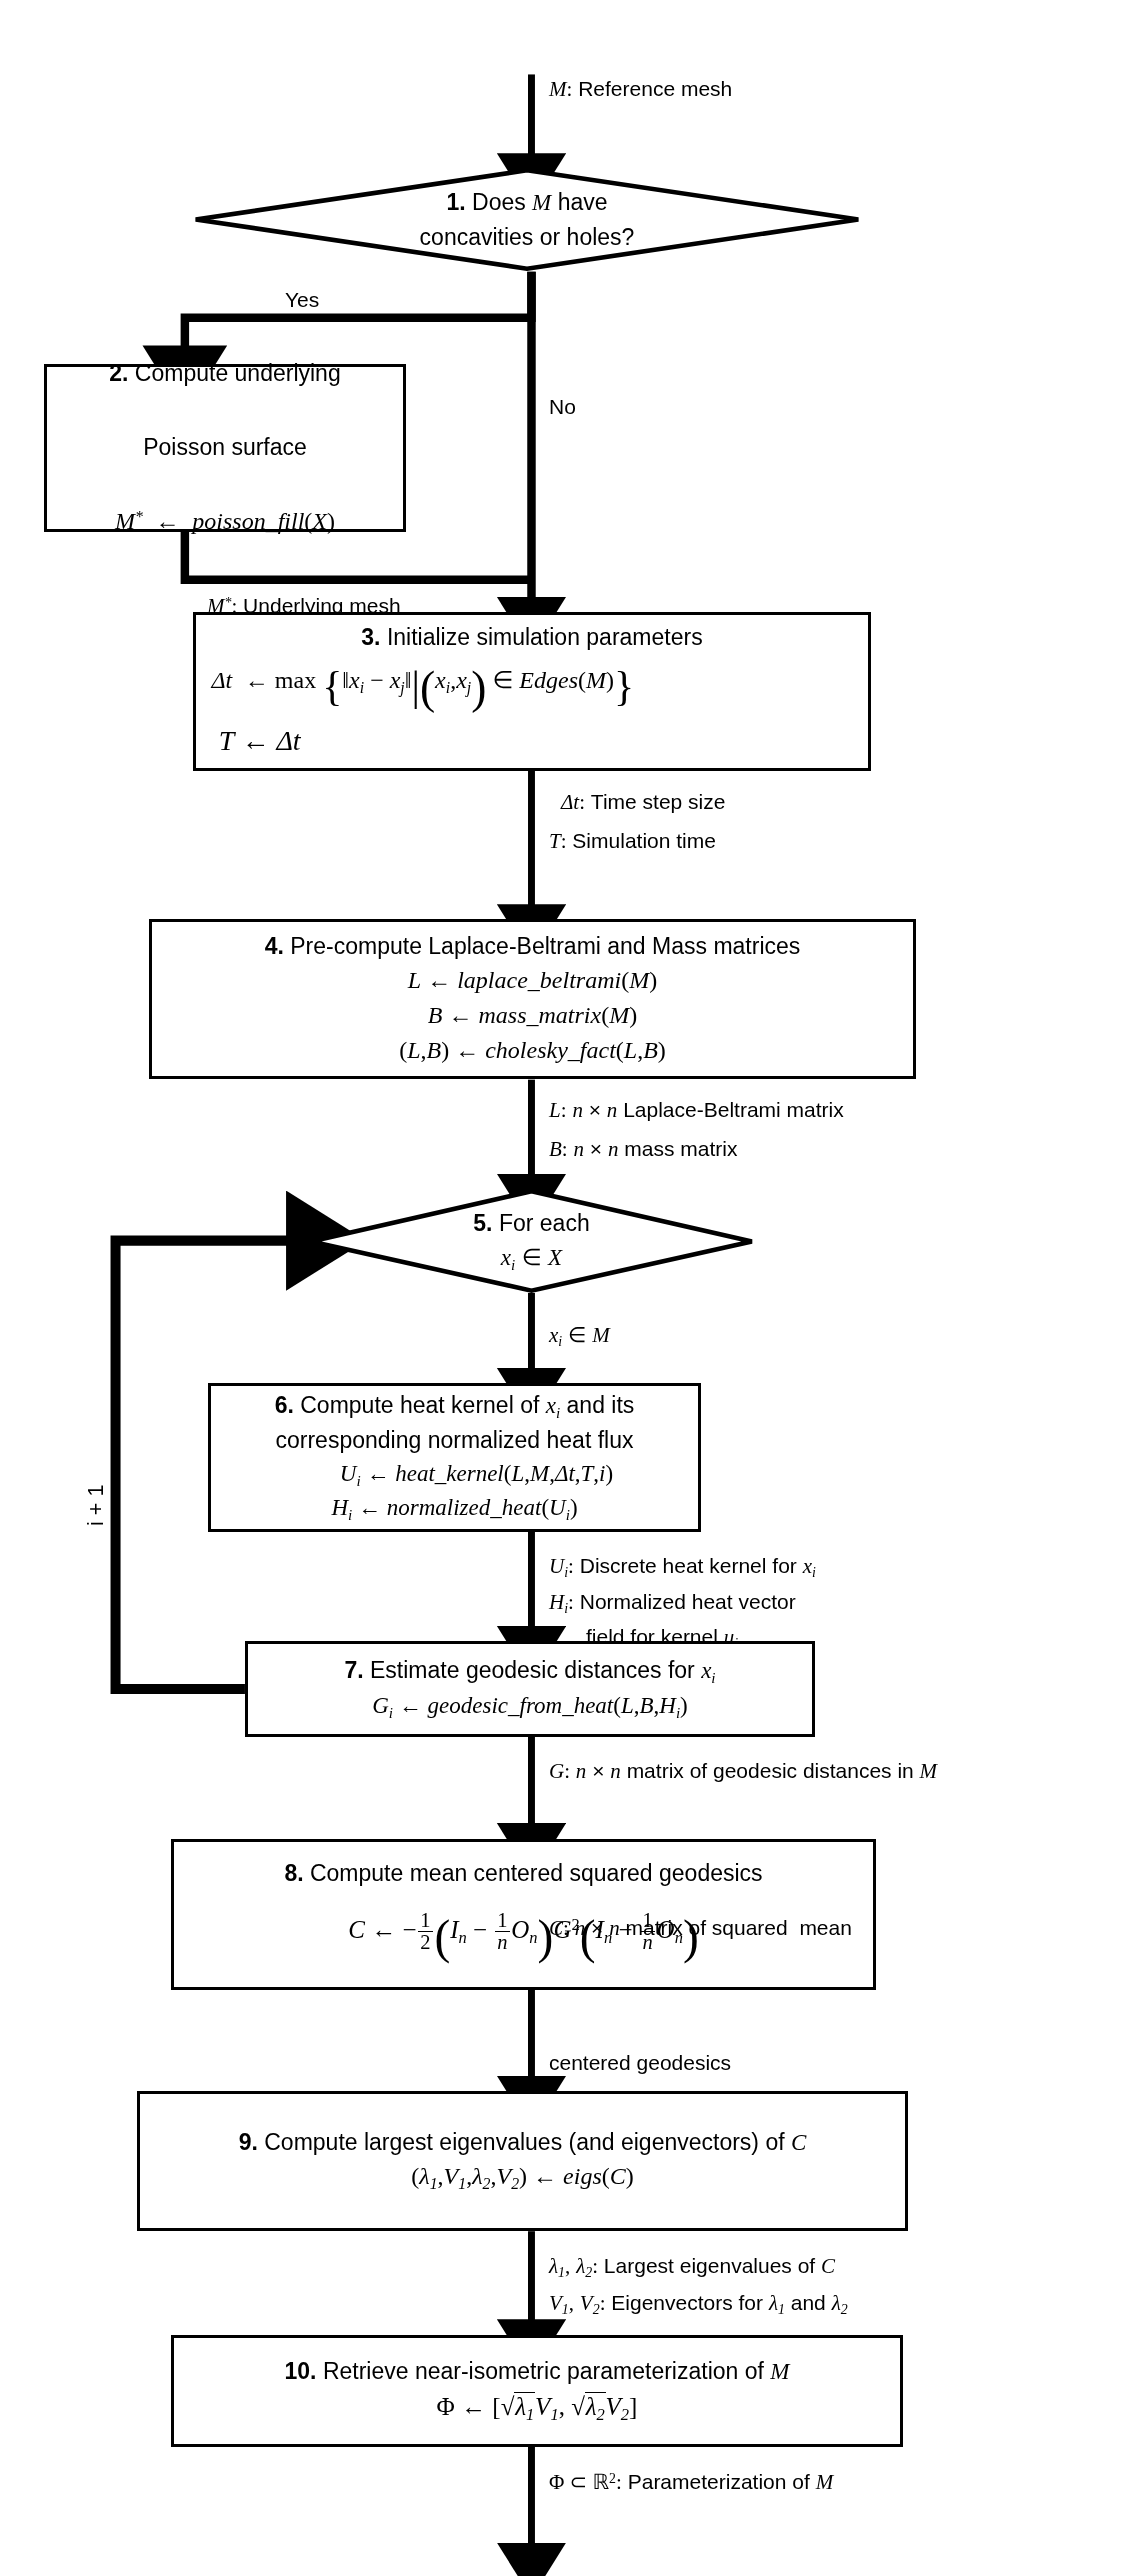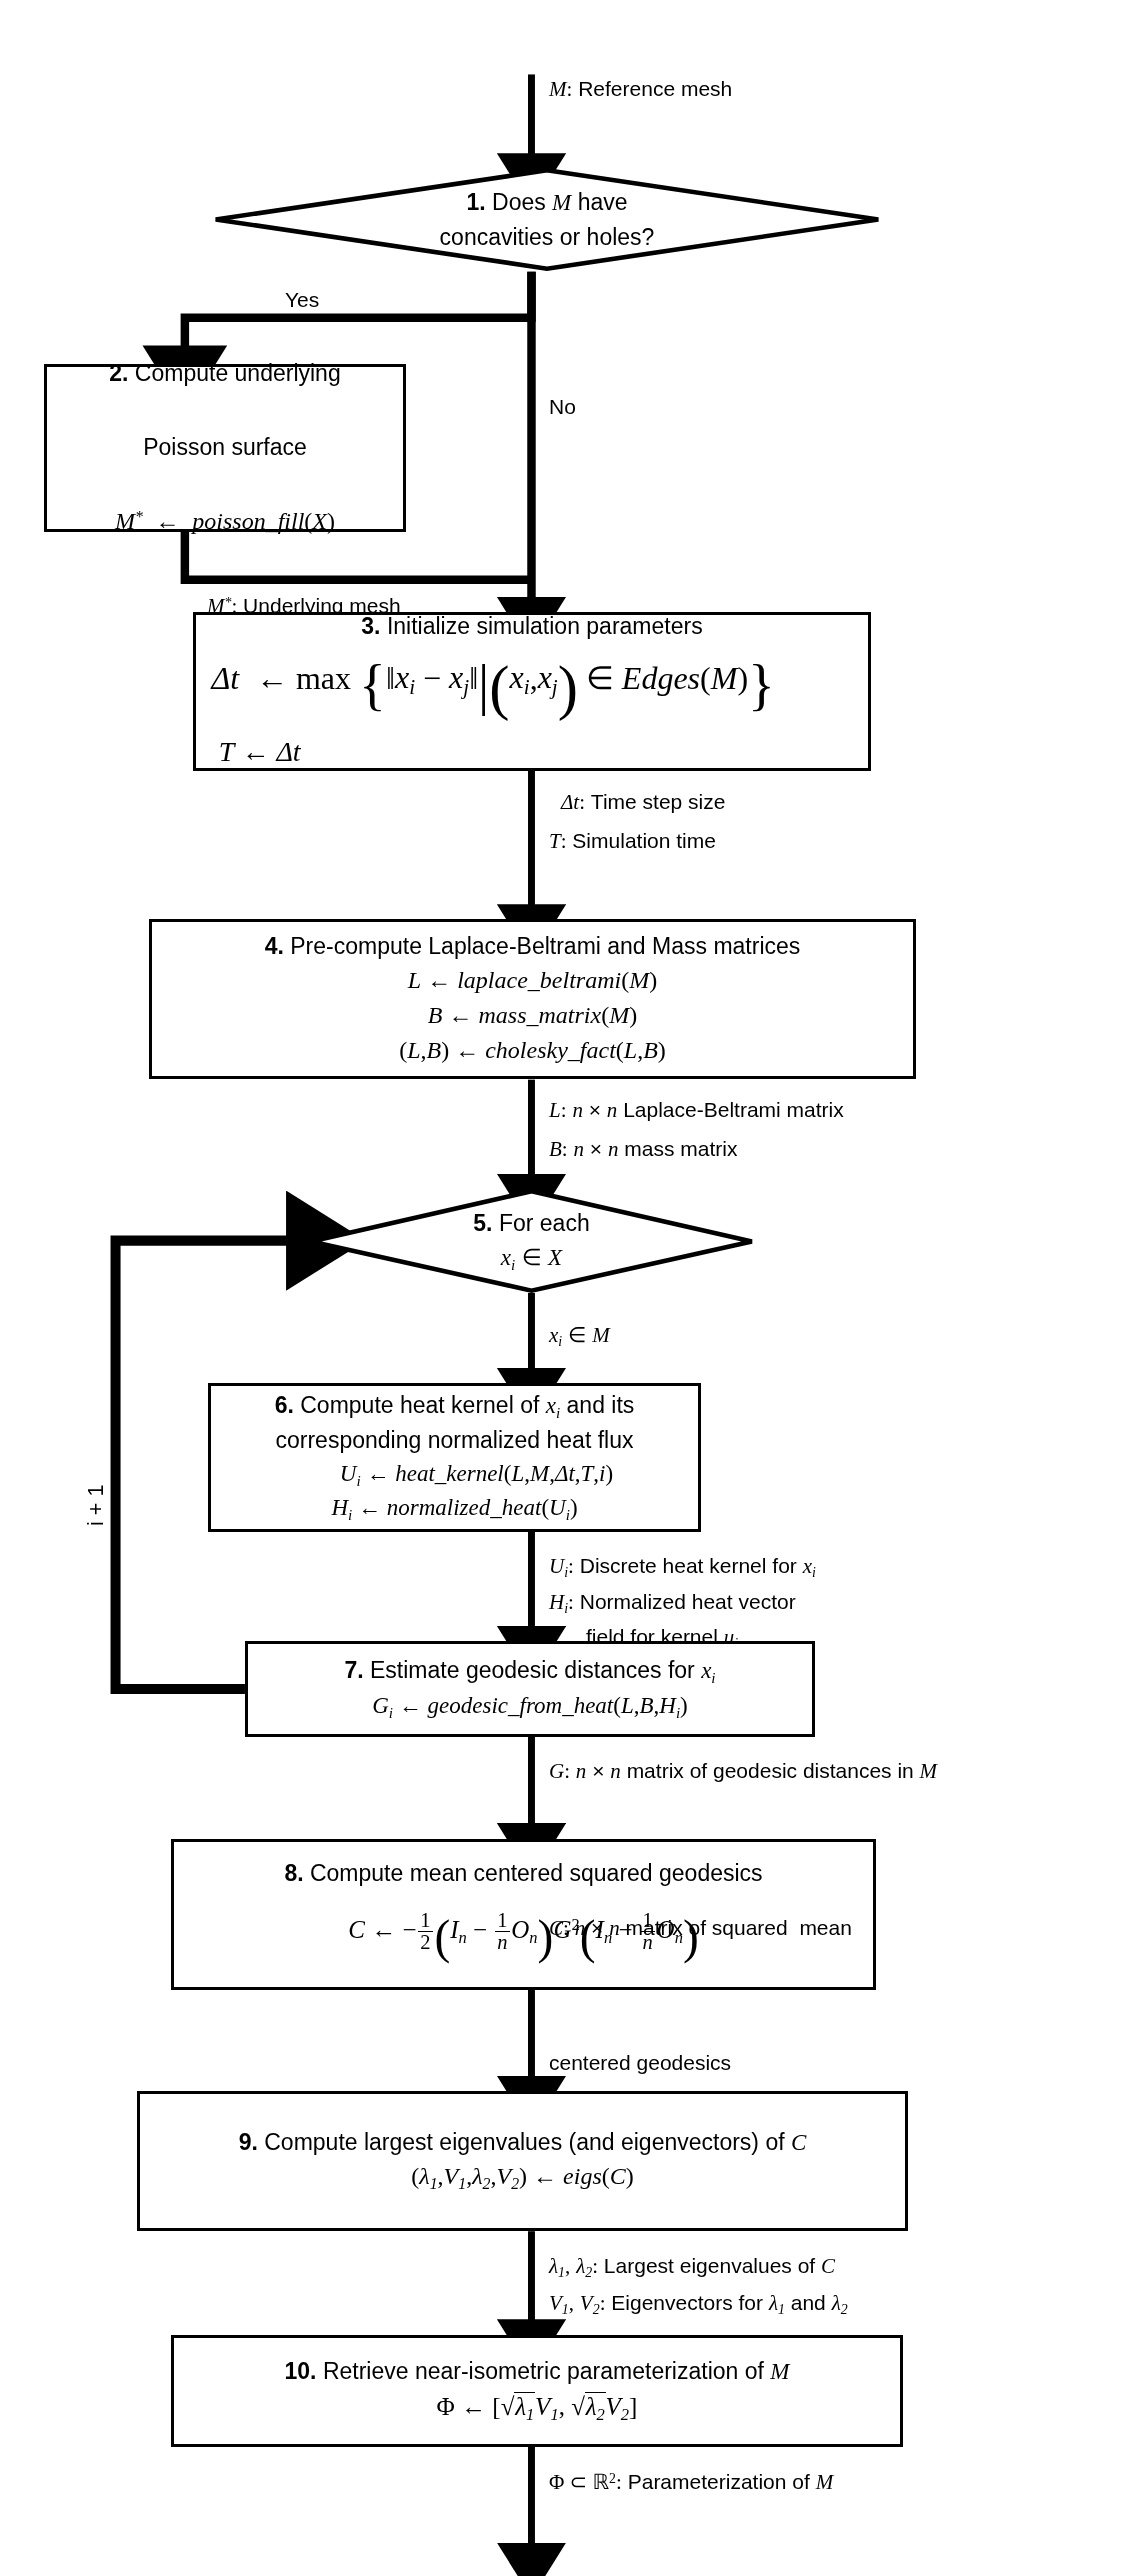--- a/index.html
+++ b/index.html
@@ -128,21 +128,21 @@
       <line x1="690" y1="3175" x2="690" y2="3320" marker-end="url(#ah)"></line>
 
       <path d="M318,2192 L150,2192 L150,1610 L400,1610" stroke-width="13" marker-end="url(#ahr)"></path>
     </g>
   </svg>
 
   <div class="edge-label abs" style="left:549px; top:73px;">
     <span class="mi">M</span><span class="mu">:</span>&nbsp;Reference mesh
   </div>
 
-  <div class="diamond-wrap" style="left:212px; top:168px; width:670px; height:103px;">
+  <div class="diamond-wrap" style="left:192px; top:168px; width:670px; height:103px;">
     <svg width="670" height="103" viewBox="0 0 870 134" xmlns="http://www.w3.org/2000/svg">
       <polygon points="435,3 866,67 435,131 4,67" fill="#fff" stroke="#000" stroke-width="6"></polygon>
     </svg>
     <div class="diamond-text">
       <span><span class="step-num">1.</span> Does <span class="mi">M</span> have</span>
       <span>concavities or holes?</span>
     </div>
   </div>
 
   <div class="edge-label abs" style="left:285px; top:284px;">Yes</div>
@@ -161,21 +161,21 @@
   </div>
 
   <div class="edge-label abs" style="left:207px; top:590px;">
     <span class="mi">M</span><sup class="mi">*</sup><span class="mu">:</span>&nbsp;Underlying mesh
   </div>
 
   <div class="node-box abs" style="left:193px; top:612px; width:678px; height:159px;">
     <span class="ln">
       <span class="step-num">3.</span> Initialize simulation parameters
     </span>
-    <span class="ln" style="font-size:32px; align-self:flex-start; margin-left:4.6px;">
+    <span class="ln" style="font-size:24px; align-self:flex-start; margin-left:4.6px;">
       <span class="mi">Δt</span>
       <span class="mu">&nbsp;←&nbsp;max&nbsp;</span><span class="bigbrace">{</span><span class="mu">‖</span><span class="mi">x<sub>i</sub></span><span class="mu"> − </span><span class="mi">x<sub>j</sub></span><span class="mu">‖</span><span class="bigbrace">|</span><span class="bigparen">(</span><span class="mi">x<sub>i</sub></span><span class="mu">,</span><span class="mi">x<sub>j</sub></span><span class="bigparen">)</span><span class="mu"> ∈ </span><span class="mi">Edges</span><span class="mu">(</span><span class="mi">M</span><span class="mu">)</span><span class="bigbrace">}</span>
     </span>
     <span class="ln" style="font-size:28px; align-self:flex-start; margin-left:12px;">
       <span class="mi">T</span><span class="mu">&nbsp;←&nbsp;</span><span class="mi">Δt</span>
     </span>
   </div>
 
   <div class="edge-label abs" style="left:549px; top:786px;margin-left:12px;">
     <span class="mi">Δt</span><span class="mu">:</span>&nbsp;Time step size

